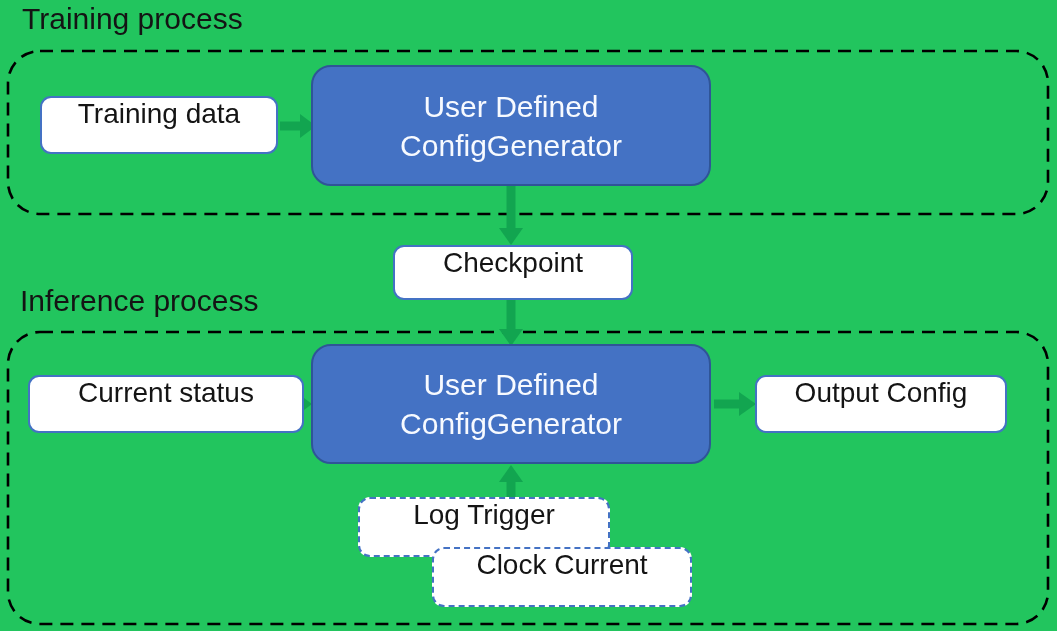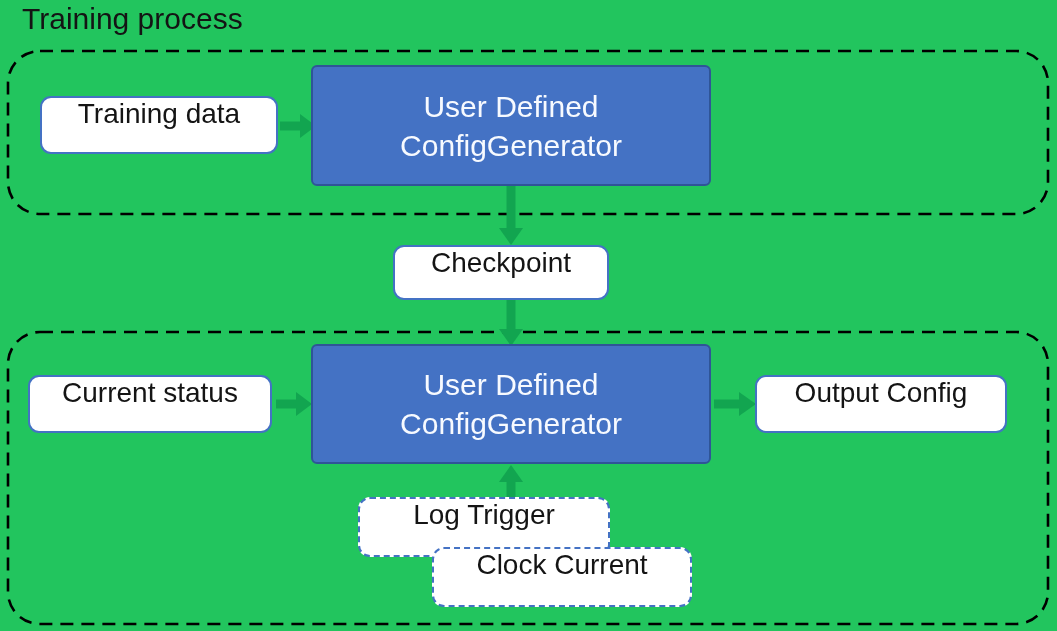--- a/index.html
+++ b/index.html
@@ -33,21 +33,21 @@
   }
   .gen-box{
     position:absolute;
     box-sizing:border-box;
     display:flex;
     flex-direction:column;
     align-items:center;
     justify-content:center;
     background:#4472C4;
     border:2px solid #2F5597;
-    border-radius:6px;
+    border-radius:20px;
     color:#F7FAFF;
     font-size:30px;
     line-height:39px;
     text-align:center;
   }
   .trigger{
     border:2px dashed #4472C4;
     border-radius:12px;
     background:#ffffff;
   }
@@ -89,35 +89,36 @@
     </g>
 
     <g stroke="#12A550" fill="#12A550">
       <line x1="511" y1="497" x2="511" y2="481" stroke-width="9"></line>
       <polygon points="499,482 523,482 511,465" stroke="none"></polygon>
     </g>
   </svg>
 
   <div class="sect-title" style="left:22px;top:2px">Training process</div>
 
+  <div class="sect-title" style="left:20px;top:284px">Inference process</div>
 
   <div class="box" style="left:40px;top:96px;width:238px;height:58px">
     <span>Training data</span>
   </div>
 
   <div class="gen-box" style="left:311px;top:65px;width:400px;height:121px">
     <div>User Defined</div>
     <div>ConfigGenerator</div>
   </div>
 
-  <div class="box" style="left:393px;top:245px;width:216px;height:55px">
+  <div class="box" style="left:393px;top:245px;width:240px;height:55px">
     <span>Checkpoint</span>
   </div>
 
-  <div class="box" style="left:28px;top:375px;width:244px;height:58px">
+  <div class="box" style="left:28px;top:375px;width:276px;height:58px">
     <span>Current status</span>
   </div>
 
   <div class="gen-box" style="left:311px;top:344px;width:400px;height:120px">
     <div>User Defined</div>
     <div>ConfigGenerator</div>
   </div>
 
   <div class="box" style="left:755px;top:375px;width:252px;height:58px">
     <span>Output Config</span>

